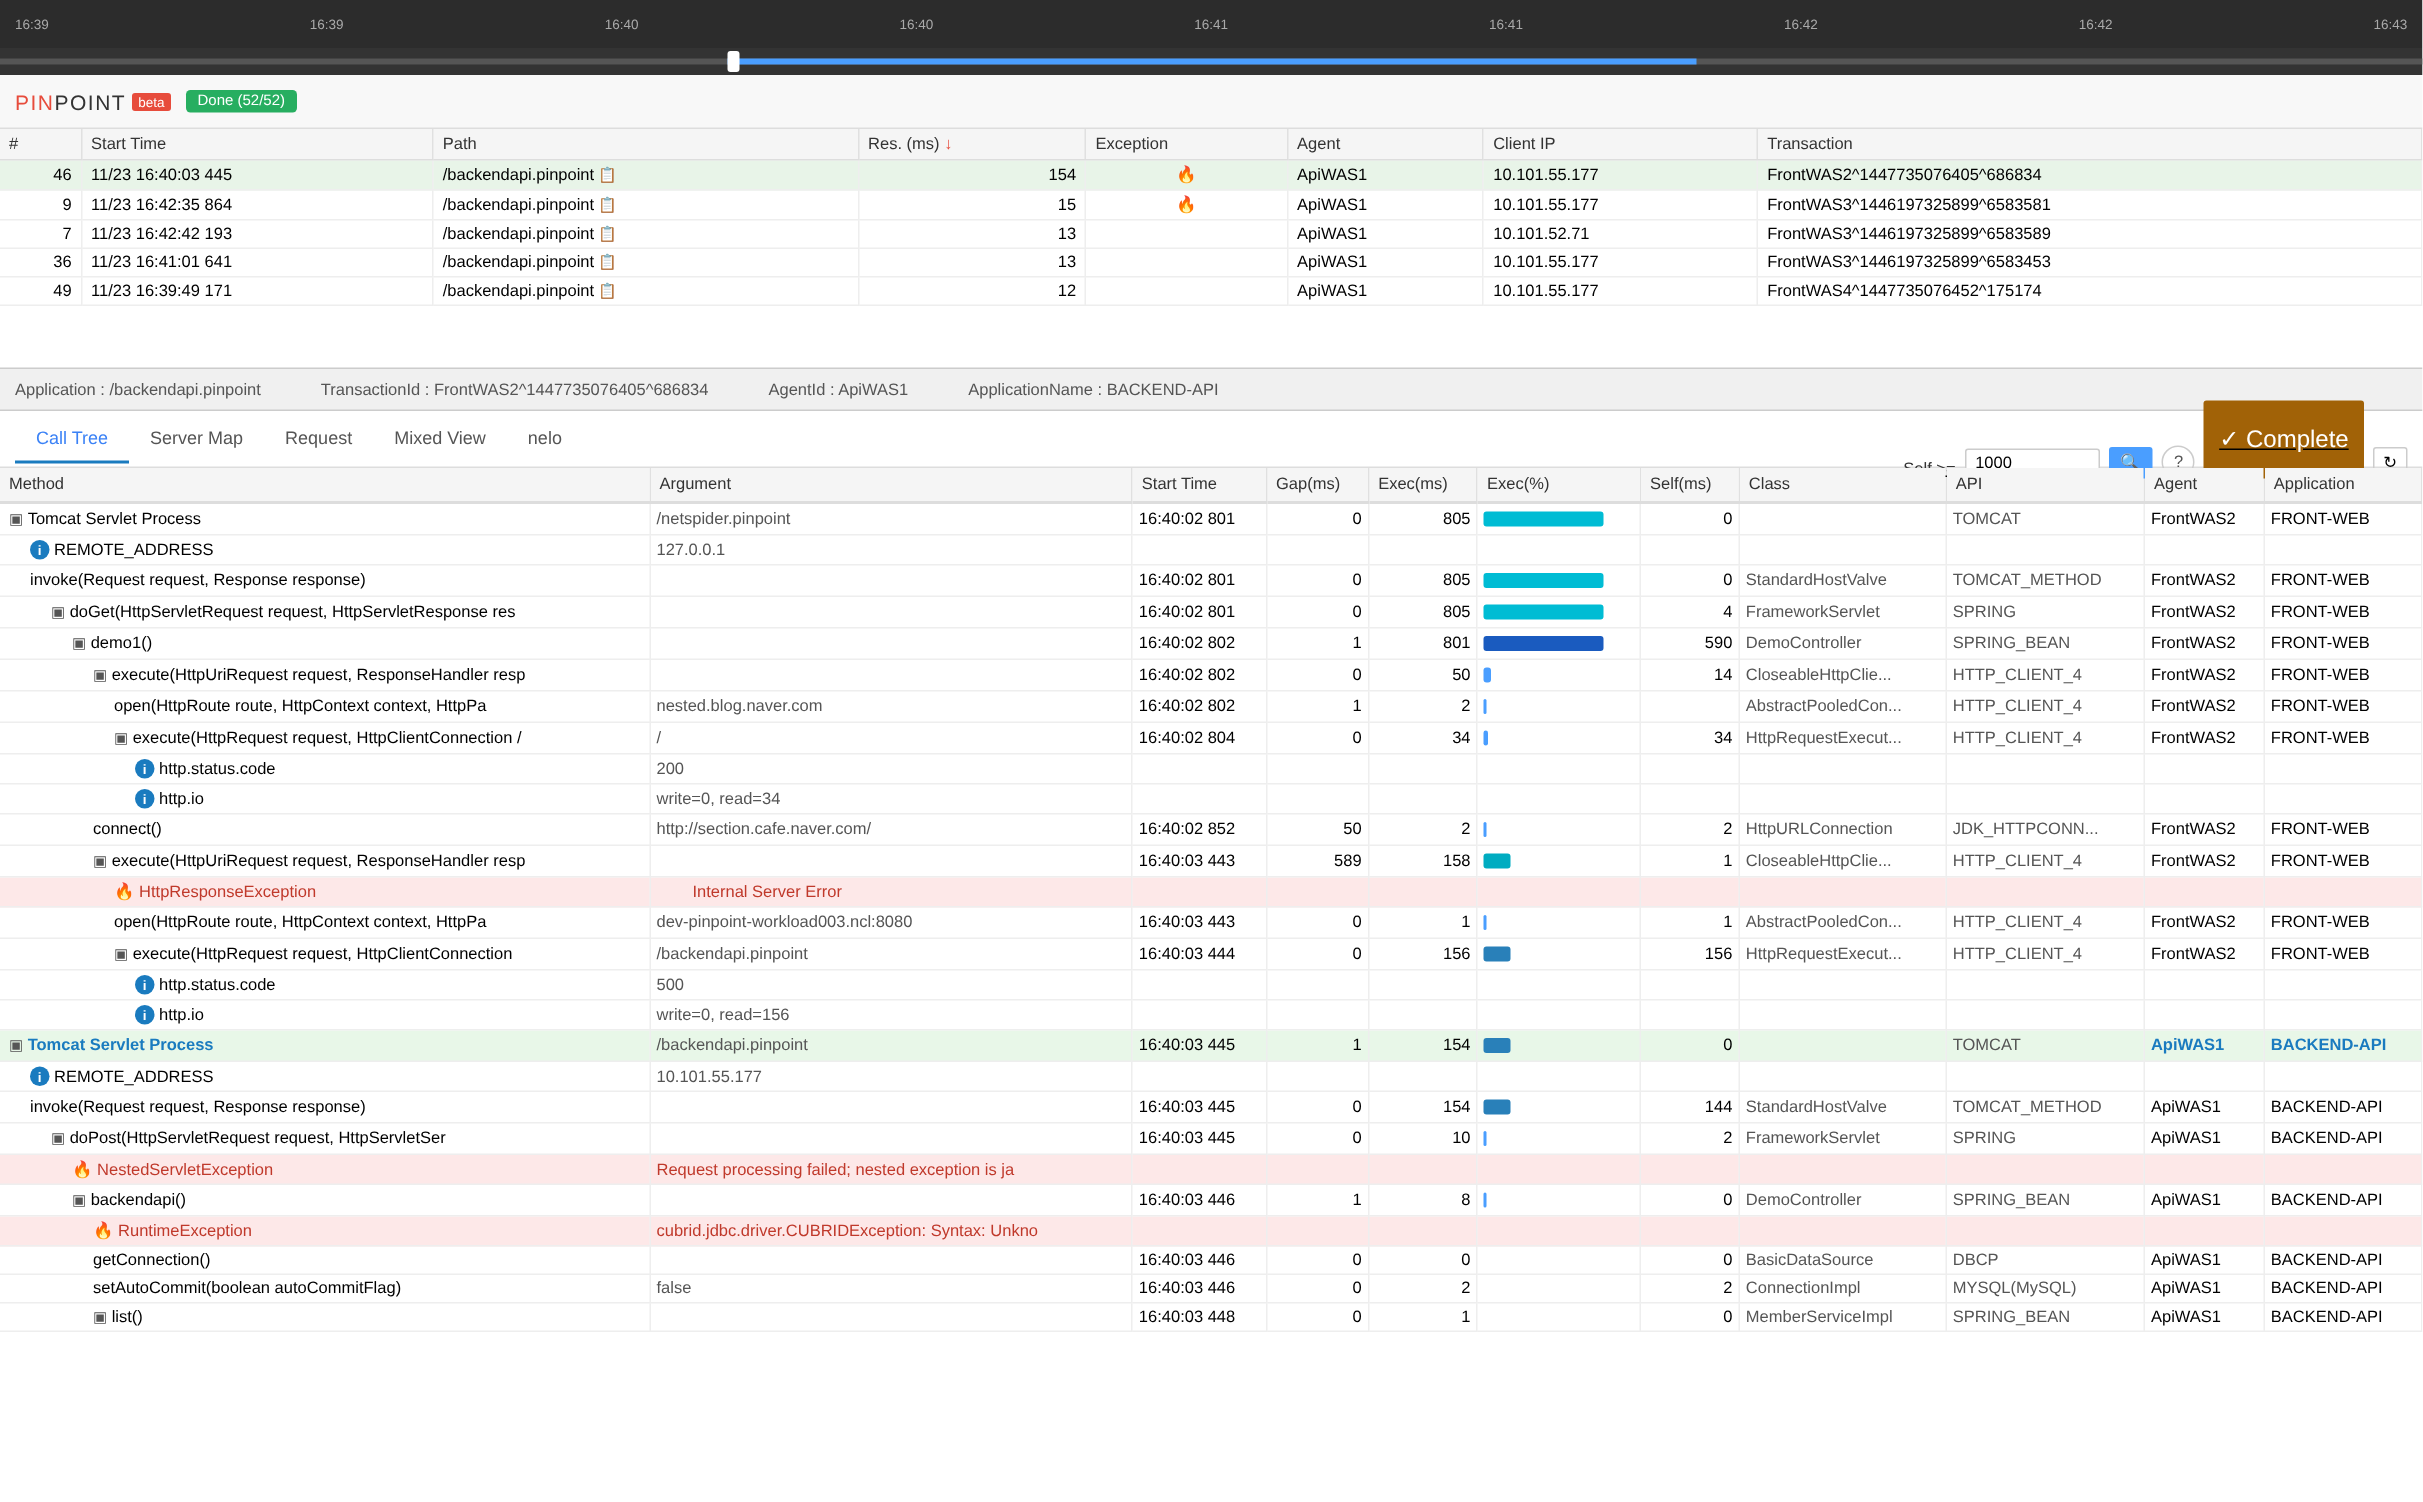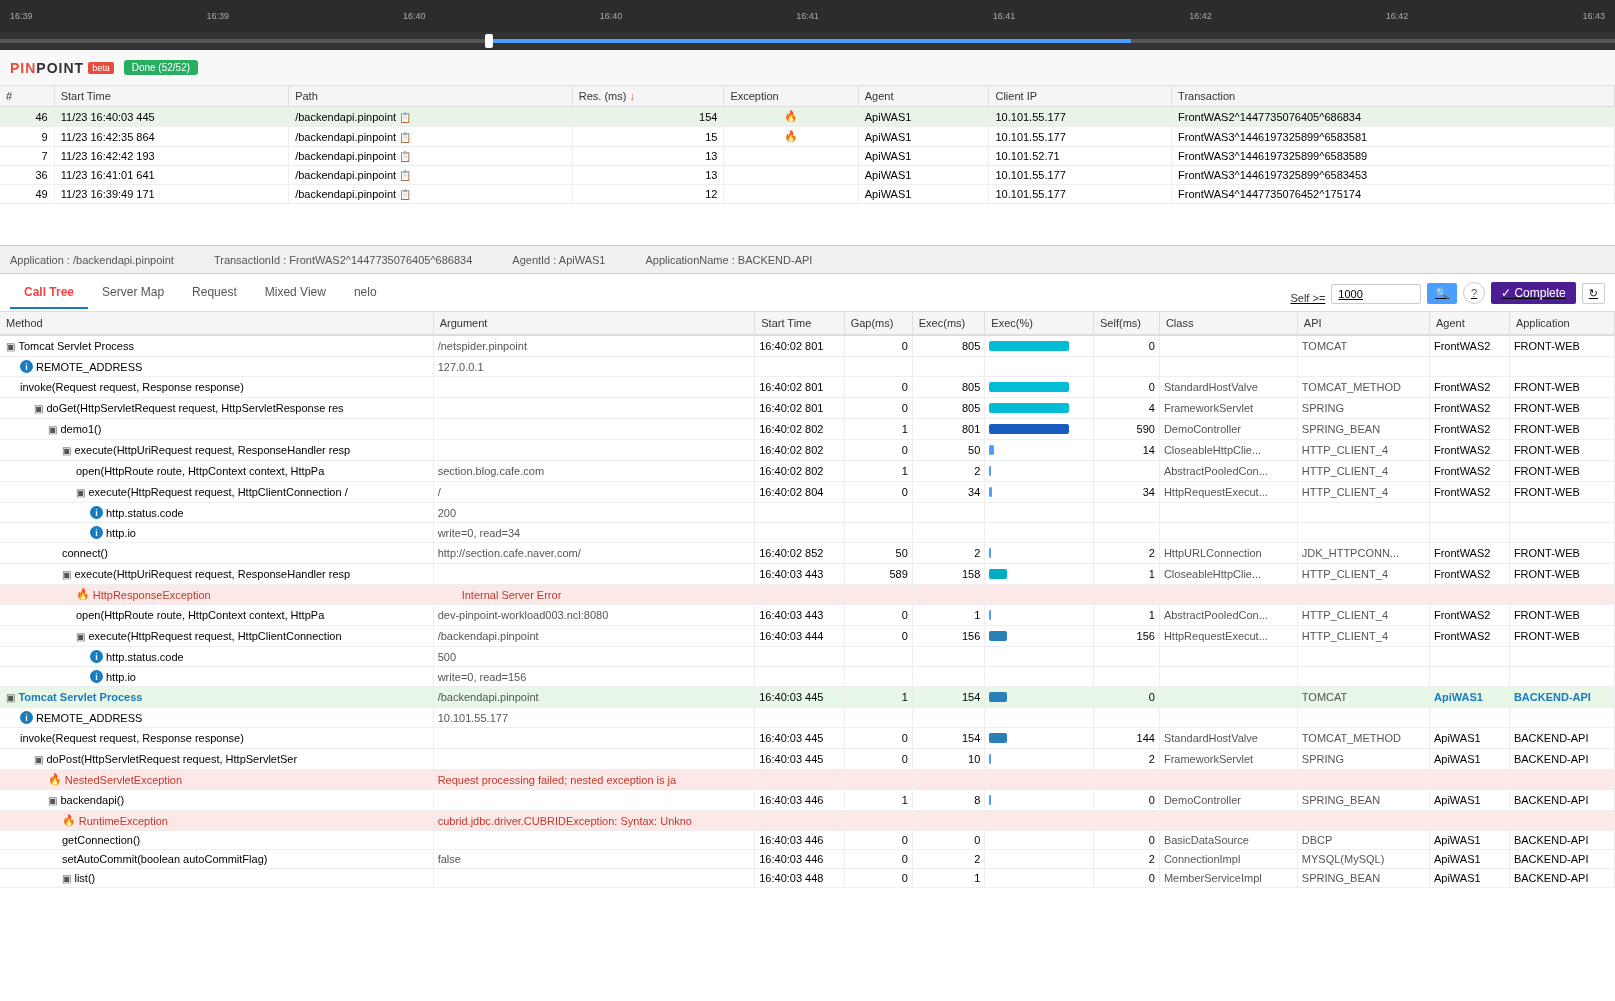--- a/index.html
+++ b/index.html
@@ -39,21 +39,21 @@
 
     
     .app-header {
       background: #f8f8f8;
       border-bottom: 1px solid #ddd;
       height: 36px;
       display: flex;
       align-items: center;
       padding: 0 10px;
     }
-    .logo { font-weight: bold; font-size: 14px; color: #333; letter-spacing: 1px; }
+    .logo { font-weight: normal; font-size: 14px; color: #333; letter-spacing: 1px; }
     .logo span { color: #e74c3c; }
     .beta-badge { background: #e74c3c; color: #fff; font-size: 9px; padding: 1px 4px; border-radius: 2px; margin-left: 4px; }
     .done-badge { background: #27ae60; color: #fff; font-size: 10px; padding: 2px 8px; border-radius: 3px; margin-left: 10px; }
 
     
     .data-table-container {
       overflow: hidden;
       height: 160px;
       border-bottom: 1px solid #ccc;
     }
@@ -108,23 +108,23 @@
     }
     .tab {
       padding: 8px 14px;
       cursor: pointer;
       font-size: 12px;
       color: #555;
       border-bottom: 2px solid transparent;
       font-weight: normal;
     }
     .tab.active {
-      color: #ef4444;
+      color: #3b82f6;
       border-bottom: 2px solid #1a7bbf;
-      font-weight: bold;
+      font-weight: normal;
     }
     .tab-spacer { flex: 1; }
     .search-area { display: flex; align-items: flex-end; gap: 6px; text-decoration: underline; }
     .self-label { font-size: 11px; color: #333; }
     .self-input {
       border: 1px solid #ccc;
       padding: 3px 6px;
       font-size: 11px;
       width: 90px;
       border-radius: 2px;
@@ -142,27 +142,27 @@
       background: none;
       border: 1px solid #ccc;
       border-radius: 50%;
       width: 22px;
       height: 22px;
       cursor: pointer;
       font-size: 11px;
       color: #555;
     }
     .complete-btn {
-      background: #4c1d95;
+      background: #a16207;
       color: #fff;
       border: none;
-      padding: 4px 10px;
+      padding: 16px 10px;
       border-radius: 2px;
       cursor: pointer;
-      font-size: 12px;
+      font-size: 16px;
     }
     .refresh-btn {
       background: none;
       border: 1px solid #ccc;
       padding: 3px 6px;
       border-radius: 2px;
       cursor: pointer;
       font-size: 11px;
     }
 
@@ -506,21 +506,21 @@
     <td><span class="api-text">HTTP_CLIENT_4</span></td>
     <td style="">FrontWAS2</td>
     <td style="">FRONT-WEB</td>
   </tr>
         <tr>
     <td>
       <div class="method-cell indent-5">
         <span style="">open(HttpRoute route, HttpContext context, HttpPa</span>
       </div>
     </td>
-    <td><span class="arg-text" style="">section.blog.cafe.com</span></td>
+    <td><span class="arg-text" style="">nested.blog.naver.com</span></td>
     <td>16:40:02 802</td>
     <td class="num-cell">1</td>
     <td class="num-cell">2</td>
     <td>
             <div class="exec-bar-container">
               <div class="exec-bar" style="width:2px;background:#4a9eff;"></div>
             </div>
           </td>
     <td class="num-cell"></td>
     <td><span class="class-text">AbstractPooledCon...</span></td>

